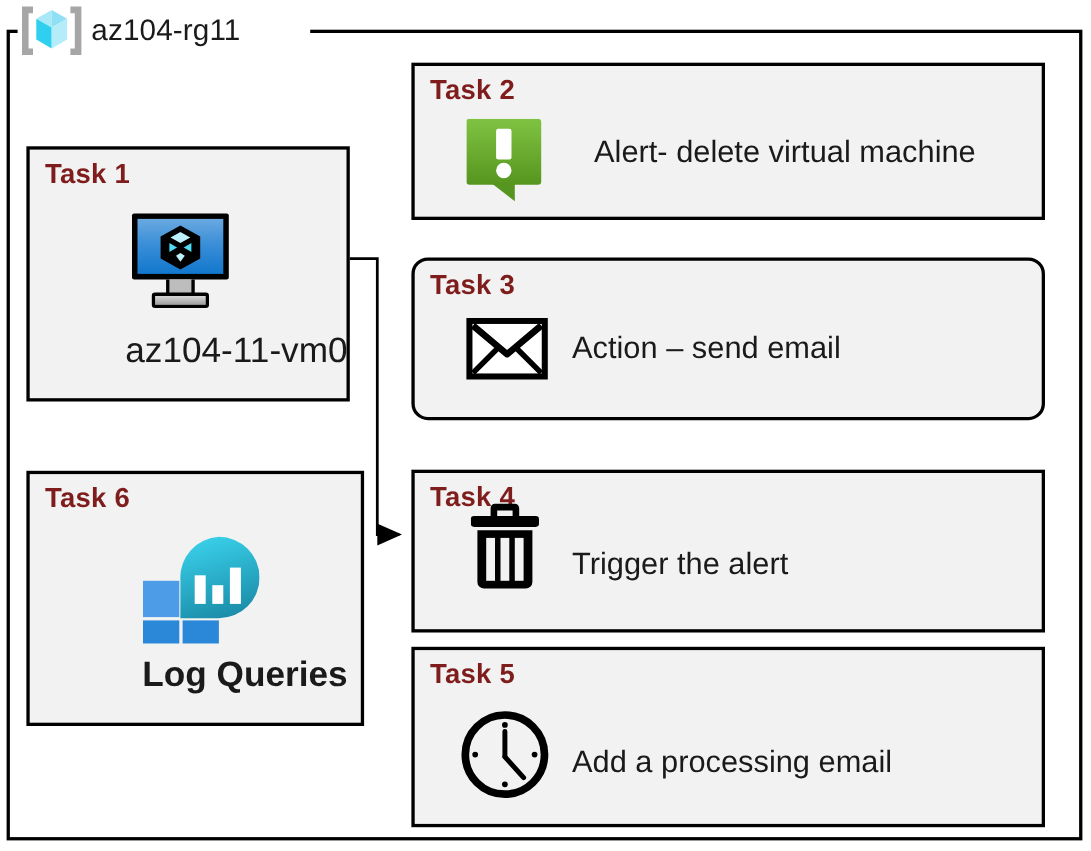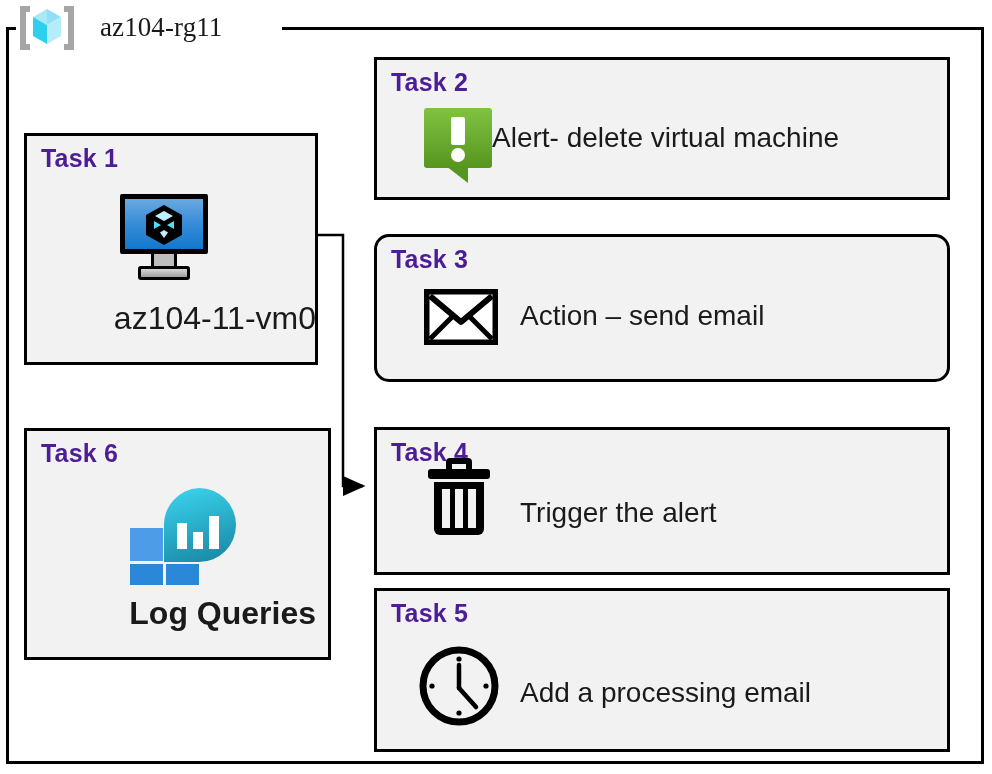--- a/index.html
+++ b/index.html
@@ -38,23 +38,22 @@
     background: #ffffff;
   }
 
   #rg-header {
     position: absolute;
     left: 16px;
     top: 2px;
     height: 52px;
     display: flex;
     align-items: center;
-    gap: 20px;
+    gap: 3px;
     background: transparent;
-    font-family: Liberation Serif, serif;
   }
   #rg-icon-wrap {
     position: relative;
     width: 62px;
     height: 50px;
     background: #ffffff;
   }
   #rg-label {
     font-size: 27px;
     line-height: 1;
@@ -71,21 +70,21 @@
     background: #f2f2f2;
     border: 3px solid #000000;
     box-sizing: border-box;
   }
   .card-title {
     position: absolute;
     left: 14px;
     top: 8px;
     font-size: 25px;
     font-weight: bold;
-    color: #4c1d95;
+    color: #7f1d1d;
     letter-spacing: .2px;
     white-space: nowrap;
   }
   .card-caption {
     position: absolute;
     left: 0;
     right: 0;
     text-align: right;
     font-size: 32px;
     color: #1a1a1a;
@@ -218,21 +217,21 @@
         <stop offset="0%" stop-color="#80c342"></stop>
         <stop offset="100%" stop-color="#56951f"></stop>
       </linearGradient>
     </defs>
     <rect x="0" y="0" width="68" height="60" rx="3" ry="3" fill="url(#greenGrad)"></rect>
     <path d="M22 58 L44 58 L44 75 Z" fill="#56951f"></path>
     <rect x="27" y="9" width="14" height="28" rx="2" fill="#ffffff"></rect>
     <circle cx="34" cy="47" r="7" fill="#ffffff"></circle>
   </svg>
 </div>
-<div class="row-text" style="left:492px;top:122px;">Alert- delete virtual machine</div>
+<div class="row-text" style="left:540px;top:122px;">Alert- delete virtual machine</div>
 
 <div class="card" id="card-task3">
   <div class="card-title">Task 3</div>
 </div>
 <div class="icon-slot" id="mail-icon">
   <svg width="74" height="56" viewBox="0 0 74 56" xmlns="http://www.w3.org/2000/svg">
     <rect x="2.5" y="2.5" width="69" height="51" fill="#ffffff" stroke="#000000" stroke-width="6"></rect>
     <path d="M6 7 L37 33 L68 7" fill="none" stroke="#000000" stroke-width="6" stroke-linejoin="round"></path>
     <path d="M6 50 L28 28 M68 50 L46 28" fill="none" stroke="#000000" stroke-width="5"></path>
   </svg>

